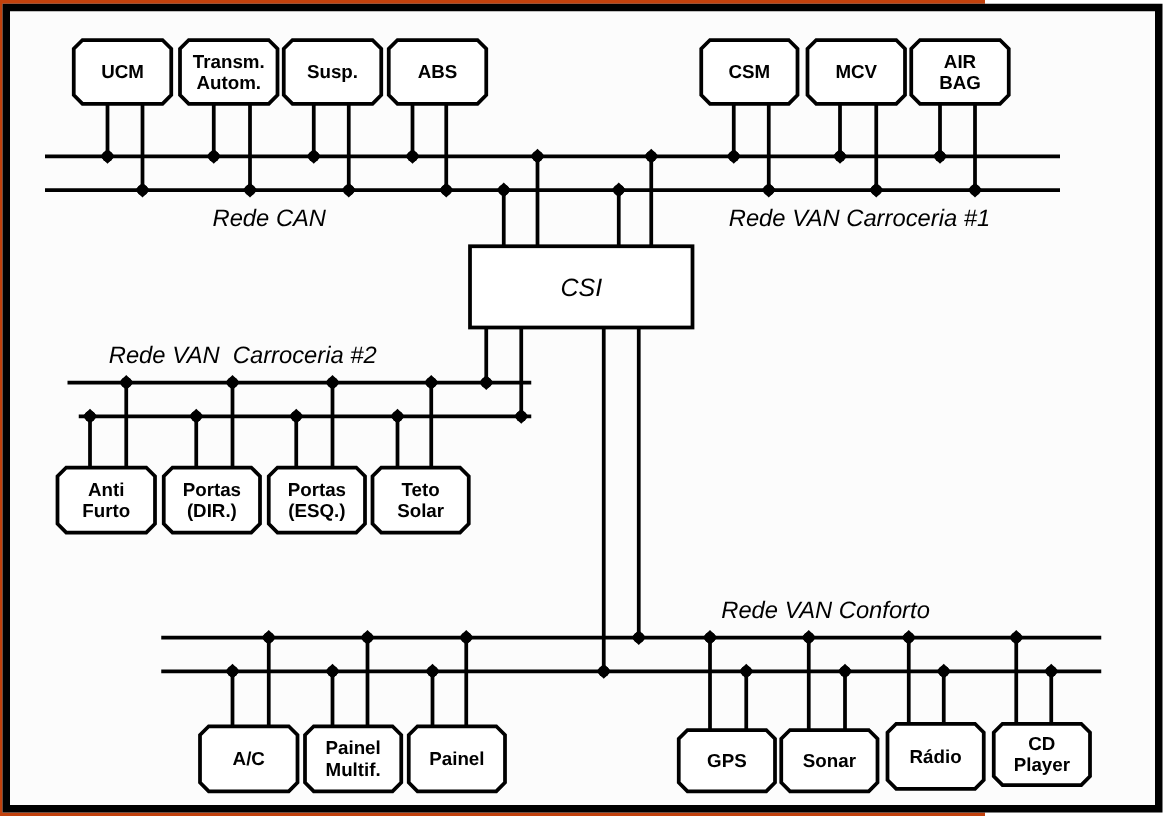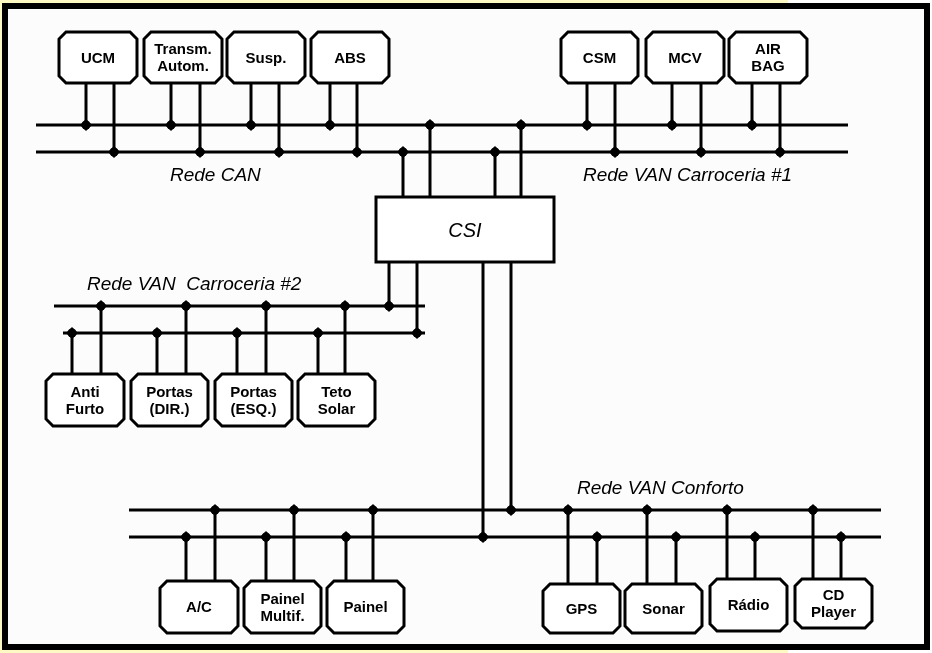--- a/index.html
+++ b/index.html
@@ -1,17 +1,17 @@
 <!DOCTYPE html>
 <html><head>
   <meta charset="utf-8">
   <style>
     html, body { margin: 0; padding: 0; background: #ffffff; }
     body { width: 932px; height: 653px; overflow: hidden; }
-    #stage { position: relative; width: 788px; height: 653px; background: #fef9c3; }
+    #stage { position: relative; width: 788px; height: 653px; background: #c2410c; }
     #frame {
       position: absolute; left: 2px; top: 3px; width: 916px; height: 635px;
       border: 6px solid #000000; background: #fcfcfc;
     }
     svg#diagram { position: absolute; left: 0; top: 0; }
     .bus { stroke: #000; stroke-width: 3; fill: none; }
     .wire { stroke: #000; stroke-width: 3; fill: none; }
     .dot { fill: #000; }
     .ecu-shape { fill: #fff; stroke: #000; stroke-width: 3; }
     .csi-shape { fill: #fff; stroke: #000; stroke-width: 3; }

